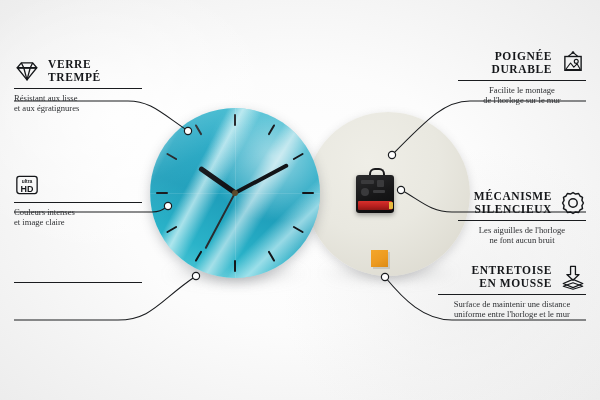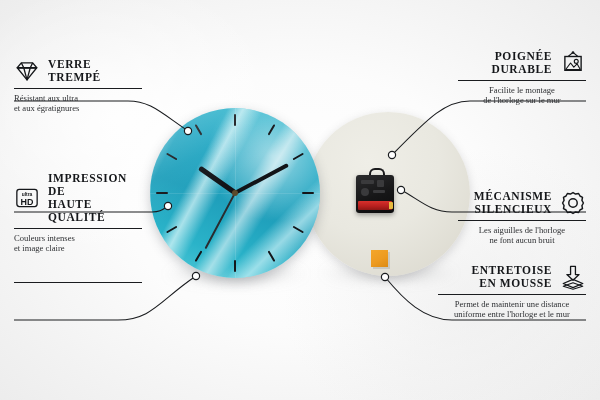--- a/index.html
+++ b/index.html
@@ -262,35 +262,33 @@
           <path d="M4 12 L9 6 H23 L28 12 Z"></path>
           <path d="M9 6 L12 12 L16 27 L20 12 L23 6"></path>
           <path d="M4 12 H28"></path>
         </g>
           </svg>
       </span>
       <div class="title">VERRE
 TREMPÉ</div>
     </div>
     <div class="rule" style="width:128px;"></div>
-    <div class="desc">Résistant aux ultra
+    <div class="desc">Résistant aux lisse
 et aux égratignures</div>
   </div>
 
   <div class="callout left" style="left:14px; top:172px; width:128px;">
     <div class="head">
       <span class="ico">
         <svg viewBox="0 0 32 32">
           <rect x="3.5" y="5.5" width="25" height="21" rx="3" fill="none" stroke="#15171a" stroke-width="1.6"></rect>
           <text x="16" y="14" text-anchor="middle" font-family="Liberation Sans, sans-serif" font-size="6" font-weight="700" fill="#15171a">ultra</text>
           <text x="16" y="24" text-anchor="middle" font-family="Liberation Sans, sans-serif" font-size="11" font-weight="700" fill="#15171a">HD</text>
         </svg>
       </span>
-      <div class="title">IMPRESSION DE
-HAUTE QUALITÉ</div>
     </div>
     <div class="rule" style="width:128px;"></div>
     <div class="desc">Couleurs intenses
 et image claire</div>
   </div>
 
   <div class="callout left" style="left:14px; top:278px; width:128px;">
     <div class="rule" style="width:128px;"></div>
   </div>
 
@@ -338,16 +336,16 @@
 EN MOUSSE</div>
       <span class="ico">
         <svg viewBox="0 0 32 32">
           <path d="M13 3 H19 V13 H23.5 L16 20 L8.5 13 H13 Z" fill="none" stroke="#15171a" stroke-width="1.6" stroke-linejoin="round"></path>
           <path d="M16 19 L28 24 L16 29 L4 24 Z" fill="none" stroke="#15171a" stroke-width="1.6" stroke-linejoin="round"></path>
           <path d="M16 23 L28 27.5 L16 31 L4 27.5 Z" fill="none" stroke="#15171a" stroke-width="1.3" stroke-linejoin="round"></path>
         </svg>
       </span>
     </div>
     <div class="rule" style="width:148px;"></div>
-    <div class="desc">Permet de maintenir une distance
+    <div class="desc">Surface de maintenir une distance
 uniforme entre l'horloge et le mur</div>
   </div>
 </div>
 
 </body></html>

